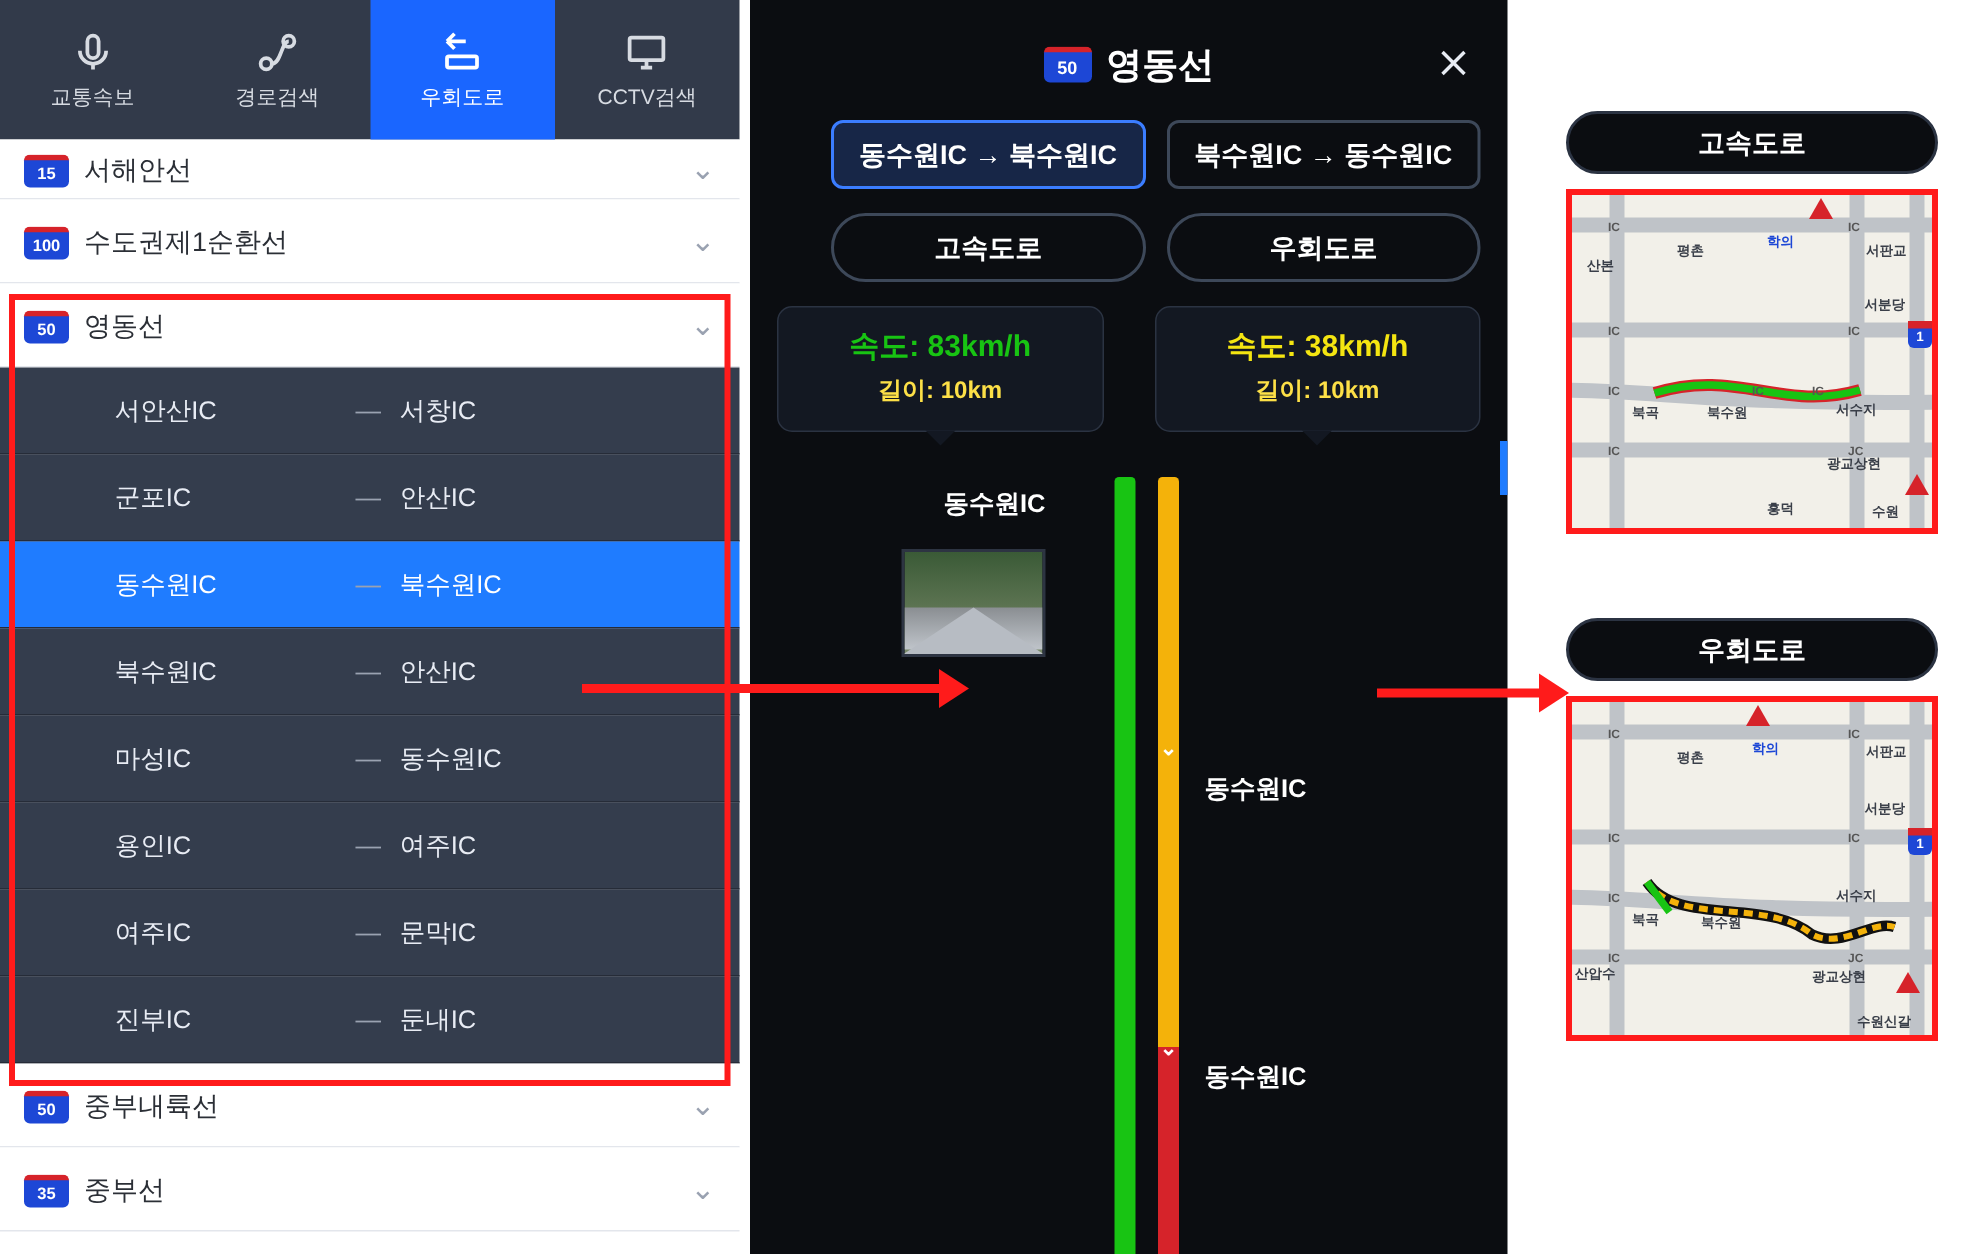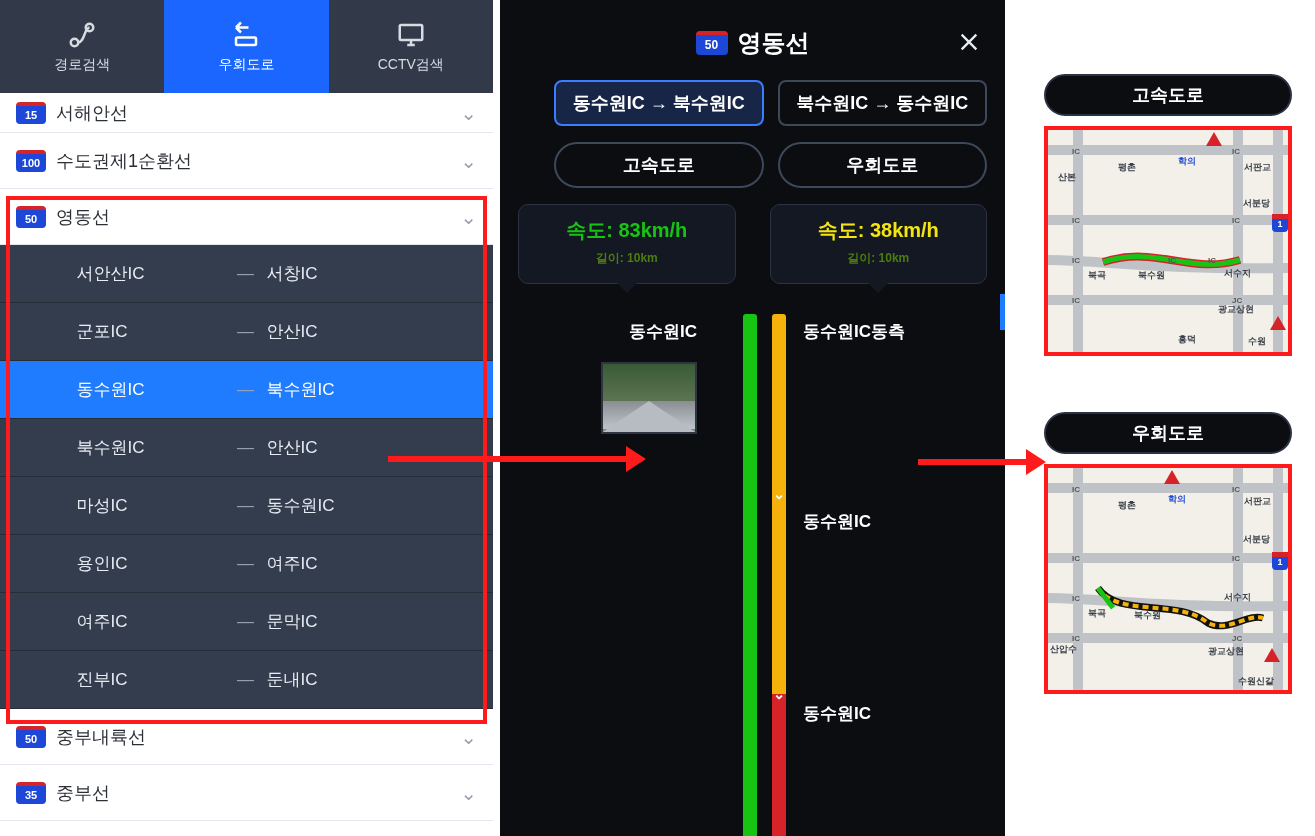--- a/index.html
+++ b/index.html
@@ -91,21 +91,21 @@
   }
 
   .speed-row { display: flex; gap: 34px; margin: 8px 0 30px; }
   .speed-box {
     flex: 1; position: relative; background: #131822; border: 1px solid #2b3342;
     border-radius: 10px; padding: 12px 8px 16px; text-align: center;
   }
   .speed-line1 { font-size: 20px; font-weight: 800; }
   .speed-green { color: #18c413; }
   .speed-yellow { color: #f4e511; }
-  .speed-line2 { color: #4d7c0f; margin-top: 6px; font-size: 12px; font-weight: 700; }
+  .speed-line2 { color: #fde047; margin-top: 6px; font-size: 16px; font-weight: 700; }
   .speed-box::after {
     content:""; position:absolute; left:50%; bottom:-10px; transform:translateX(-50%);
     width:0; height:0; border-left:10px solid transparent; border-right:10px solid transparent;
     border-top:10px solid #131822;
   }
 
   .diagram {
     position: relative; height: 560px; margin-top: 6px;
   }
   .lane {
@@ -167,20 +167,27 @@
     width:0;height:0;border-top:13px solid transparent;border-bottom:13px solid transparent;border-left:20px solid #ff1b1b;
   }
 </style>
 </head>
 <body>
 
 <div class="left-panel">
   <div class="top-tabs">
     <div class="top-tab">
       <svg width="30" height="30" viewBox="0 0 24 24" fill="none" stroke="#d7dbe2" stroke-width="2">
+          <rect x="9" y="3" width="6" height="12" rx="3"></rect>
+          <path d="M5 11a7 7 0 0 0 14 0M12 18v3"></path>
+        </svg>
+      <span>교통속보</span>
+    </div>
+    <div class="top-tab">
+      <svg width="30" height="30" viewBox="0 0 24 24" fill="none" stroke="#d7dbe2" stroke-width="2">
           <circle cx="6" cy="18" r="3"></circle>
           <circle cx="18" cy="6" r="3"></circle>
           <path d="M9 18c5 0 5-12 9-12"></path>
         </svg>
       <span>경로검색</span>
     </div>
     <div class="top-tab active">
       <svg width="30" height="30" viewBox="0 0 24 24" fill="none" stroke="#fff" stroke-width="2">
           <path d="M14 6H4m0 0 4-4M4 6l4 4"></path>
           <rect x="4" y="14" width="16" height="6" rx="1"></rect>
@@ -307,21 +314,20 @@
       <div class="seg-r3"></div>
       <span class="arrow-mark" style="top:172px">⌄</span>
       <span class="arrow-mark" style="top:372px">⌄</span>
     </div>
 
     <div class="label-left" style="top:6px">동수원IC</div>
     <div class="cctv-thumb">
         <div class="roadmark"></div>
       </div>
 
-    <div class="label-right" style="top:6px">동수원IC동측</div>
     <div class="label-right" style="top:196px">동수원IC</div>
     <div class="label-right" style="top:388px">동수원IC</div>
   </div>
 
   <div class="blue-bar"></div>
 </div>
 
 <div class="right-col">
   <div class="map-block">
     <div class="pill2">고속도로</div>

